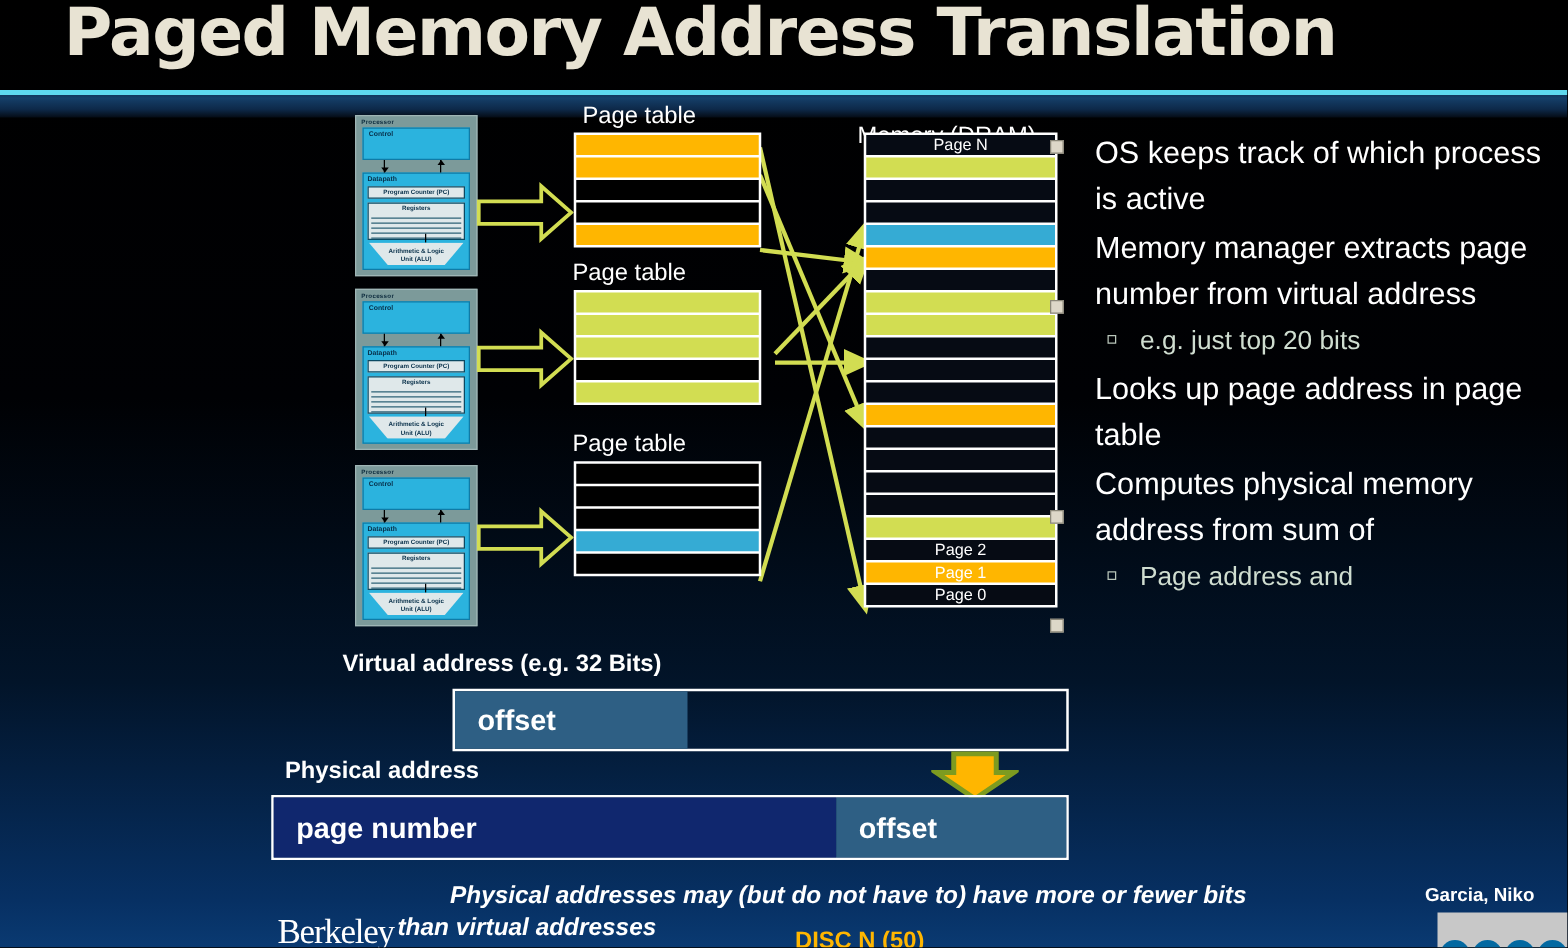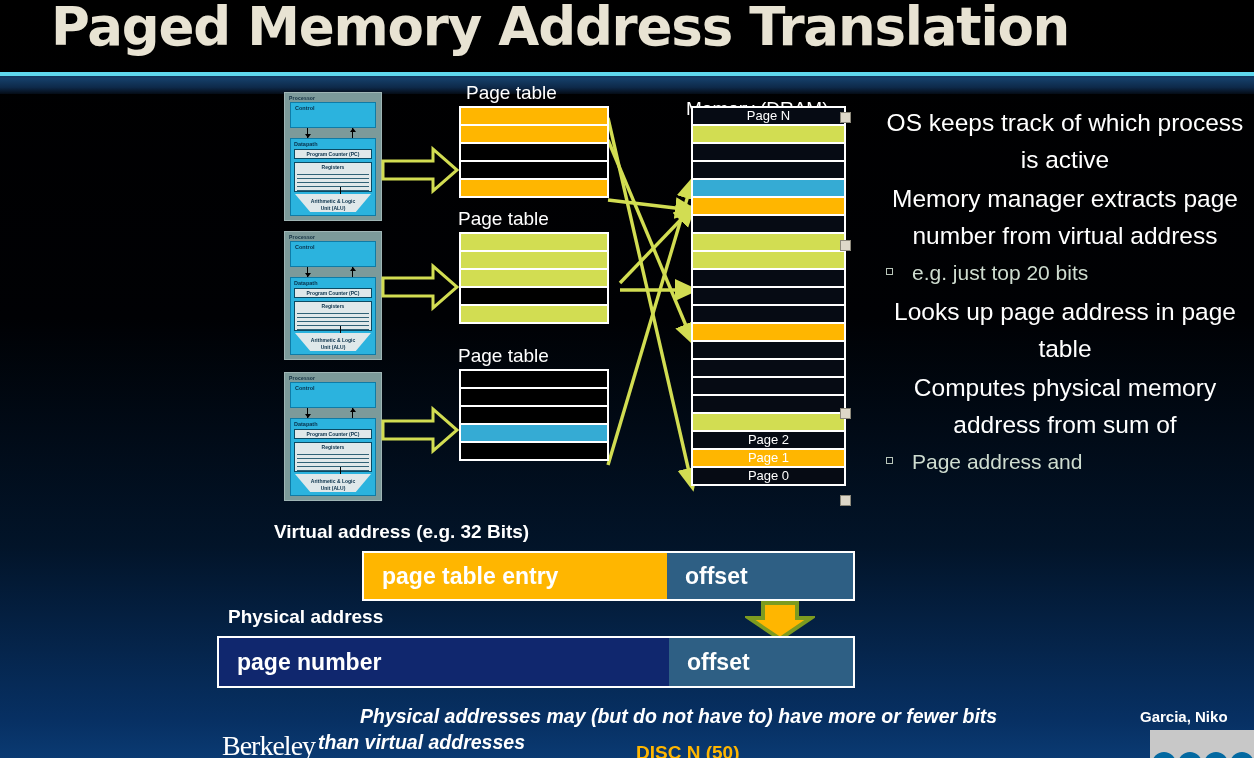--- a/index.html
+++ b/index.html
@@ -122,21 +122,20 @@
   .blockarrow { position: absolute; }
 
   
   #wires { position: absolute; left: 0; top: 0; width: 1254px; height: 758px; pointer-events: none; }
 
   
   .bullets { position: absolute; left: 876px; top: 104px; width: 378px; }
   .b1 {
     color: #ffffff; font-size: 24.5px; line-height: 37px;
     margin-bottom: 2px;
-    text-align: center;
   }
   .b2 {
     color: #cfddd0; font-size: 21px; line-height: 33px;
     padding-left: 36px; position: relative; margin-bottom: 4px;
   }
   .b2 .sq {
     position: absolute; left: 10px; top: 12px; width: 7px; height: 7px;
     border: 1.5px solid #b9c6ba;
   }
 
@@ -373,21 +372,20 @@
       <div class="b1">Memory manager extracts page number from virtual address</div>
       <div class="b2"><span class="sq"></span>e.g. just top 20 bits</div>
       <div class="b1">Looks up page address in page table</div>
       <div class="b1">Computes physical memory address from sum of</div>
       <div class="b2"><span class="sq"></span>Page address and</div>
     </div>
 
   <div class="barlabel" style="left:274px; top:521px;">Virtual address (e.g. 32 Bits)</div>
 
   <div class="bar" style="left:362px; top:551px; width:493px; height:50px;">
-    <div class="seg orange" style="width:303px;">page table entry</div>
     <div class="seg steel" style="width:186px;">offset</div>
   </div>
 
   <div class="barlabel" style="left:228px; top:606px;">Physical address</div>
 
   <svg class="downarrow" style="left:745px; top:601px;" width="70" height="40" viewBox="0 0 70 40">
     <path d="M18,2 L52,2 L52,17 L66,17 L35,38 L4,17 L18,17 z" fill="#ffb600" stroke="#7d9b20" stroke-width="4"></path>
   </svg>
 
   <div class="bar" style="left:217px; top:636px; width:638px; height:52px;">

